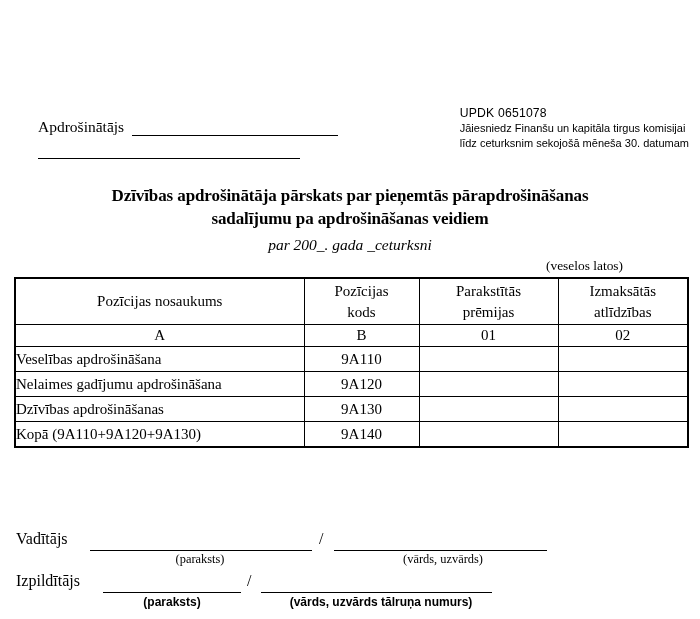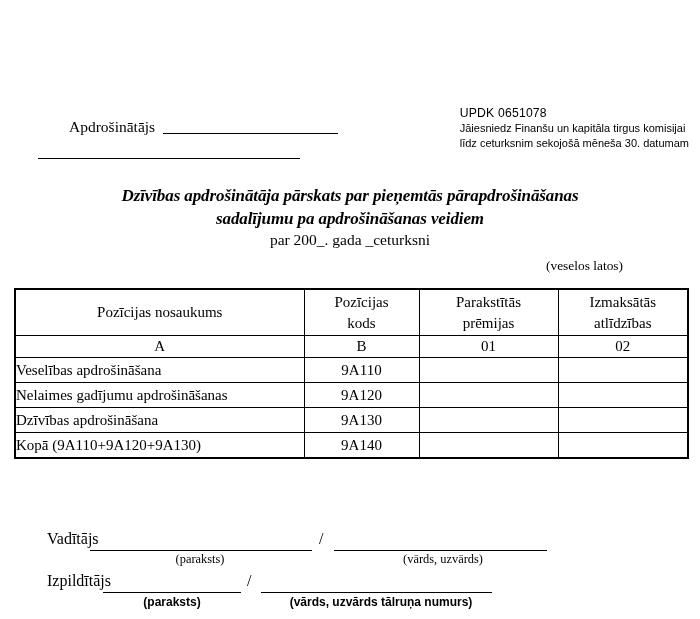--- a/index.html
+++ b/index.html
@@ -30,22 +30,21 @@
     height: 60px;
   }
   .insurer-block {
     position: absolute;
     left: 38px;
     top: 13px;
     width: 300px;
   }
   .insurer-row {
     display: flex;
-    align-items: center;
-    margin-left: 31px;
+    align-items: flex-end;
   }
   .insurer-label {
     font-size: 15.5px;
     white-space: nowrap;
   }
   .fill-line {
     border-bottom: 1.6px solid #000;
     flex: 1 1 auto;
     margin-left: 8px;
     height: 13px;
@@ -82,40 +81,41 @@
     left: 0;
     width: 700px;
     text-align: center;
   }
   .title-main {
     font-size: 17px;
     font-weight: bold;
     line-height: 23px;
     letter-spacing: -0.1px;
     padding: 0 22px;
-    font-style: italic;
   }
   .title-sub {
     font-size: 15.5px;
+    margin-top: 5px;
     line-height: 19px;
+    font-style: italic;
   }
 
   
   .units-note {
     position: absolute;
     top: 258px;
     right: 77px;
     font-size: 13.4px;
   }
 
   
   .table-wrap {
     position: absolute;
     left: 14px;
-    top: 288px;
+    top: 277px;
     width: 547px;
   }
   table.report {
     border-collapse: collapse;
     width: 673px;
     table-layout: fixed;
   }
   table.report td, table.report th {
     border: 1.3px solid #000;
     padding: 0;
@@ -168,21 +168,20 @@
   .sign-row {
     position: relative;
     height: 42px;
   }
   .sign-label {
     position: absolute;
     left: 0;
     top: 0;
     font-size: 16px;
     white-space: nowrap;
-    margin-left: 31px;
   }
   .sign-line {
     position: absolute;
     border-bottom: 1.7px solid #000;
     height: 0;
   }
   .sign-slash {
     position: absolute;
     font-size: 16px;
     top: 0;
@@ -272,27 +271,27 @@
         </tr>
       </thead>
       <tbody>
         <tr class="data-row">
           <td class="cell-name">Veselības apdrošināšana</td>
           <td class="cell-code">9A110</td>
           <td class="cell-blank"></td>
           <td class="cell-blank"></td>
         </tr>
         <tr class="data-row">
-          <td class="cell-name">Nelaimes gadījumu apdrošināšanas</td>
+          <td class="cell-name">Nelaimes gadījumu apdrošināšana</td>
           <td class="cell-code">9A120</td>
           <td class="cell-blank"></td>
           <td class="cell-blank"></td>
         </tr>
         <tr class="data-row">
-          <td class="cell-name">Dzīvības apdrošināšana</td>
+          <td class="cell-name">Dzīvības apdrošināšanas</td>
           <td class="cell-code">9A130</td>
           <td class="cell-blank"></td>
           <td class="cell-blank"></td>
         </tr>
         <tr class="data-row">
           <td class="cell-name">Kopā (9A110+9A120+9A130)</td>
           <td class="cell-code">9A140</td>
           <td class="cell-blank"></td>
           <td class="cell-blank"></td>
         </tr>

